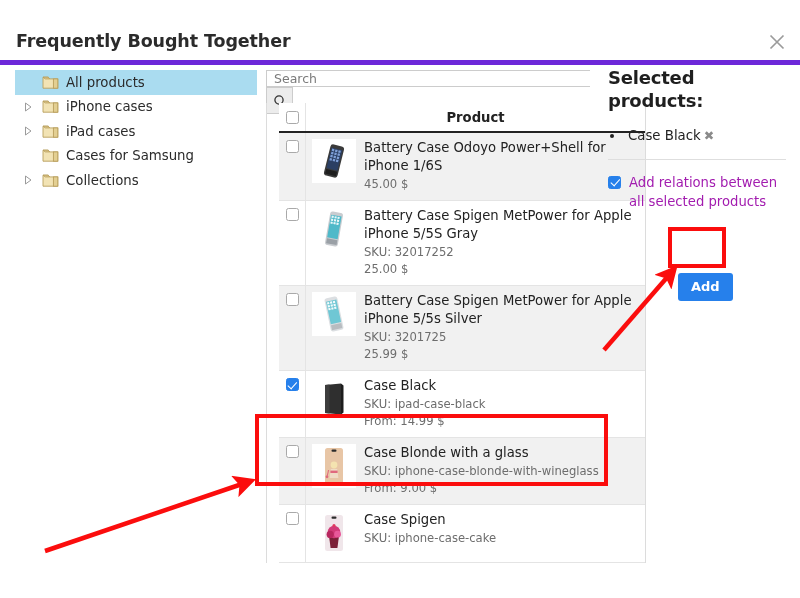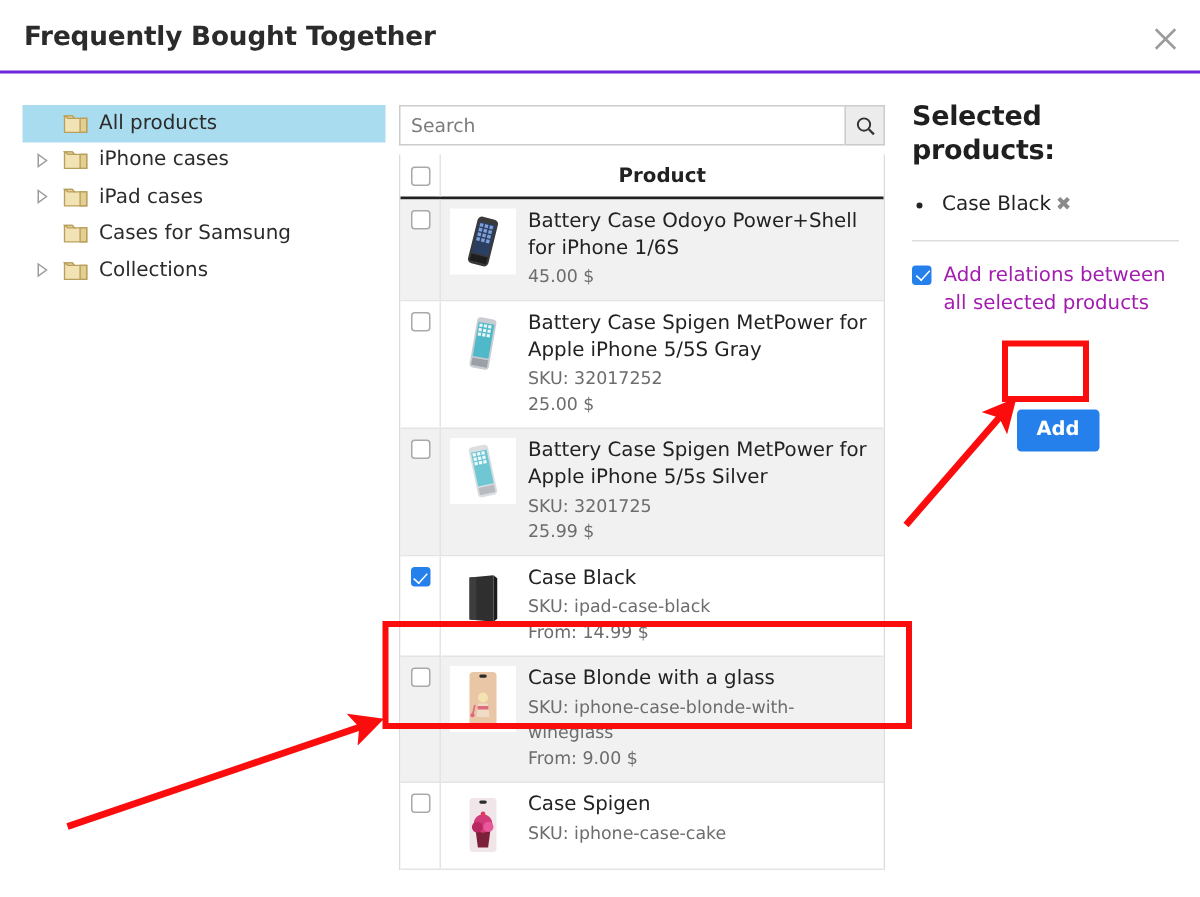--- a/index.html
+++ b/index.html
@@ -13,23 +13,23 @@
   #app {
     position: relative;
     width: 800px; height: 598px;
     background: #ffffff;
     overflow: hidden;
   }
 
   
   .modal-header {
     position: absolute;
-    left: 0; top: 0;
+    left: 0; top: 16px;
     width: 800px; height: 49px;
-    border-bottom: 2px solid #6d28d9;
+    border-bottom: 5px solid #6d28d9;
     background: #fff;
   }
   .modal-title {
     position: absolute;
     left: 16px; top: 15px;
     font-size: 17.5px;
     font-weight: bold;
     color: #2b2b2b;
     letter-spacing: -0.1px;
     white-space: nowrap;
@@ -83,20 +83,21 @@
   .center {
     position: absolute;
     left: 266px; top: 70px;
     width: 324px;
     height: 528px;
   }
   .search-row {
     position: relative;
     width: 324px; height: 33px;
     display: flex;
+    flex-direction: column;
   }
   .search-input {
     flex: 1 1 auto;
     height: 27px;
     border: 1px solid #ccc;
     border-right: none;
     background: #fff;
     font-family: inherit;
     font-size: 12.5px;
     color: #333;
@@ -112,23 +113,24 @@
     display: flex;
     align-items: center;
     justify-content: center;
     cursor: pointer;
     padding: 0;
   }
   .search-btn svg { display: block; }
 
   .grid {
     position: relative;
-    width: 324px;
+    width: 380px;
     border-left: 1px solid #dcdcdc;
     border-right: 1px solid #dcdcdc;
+    padding-left: 12px;
   }
   .grid-head {
     display: flex;
     height: 30px;
     border-bottom: 2px solid #222;
     background: #fff;
   }
   .cell-check {
     flex: 0 0 27px;
     width: 27px;

